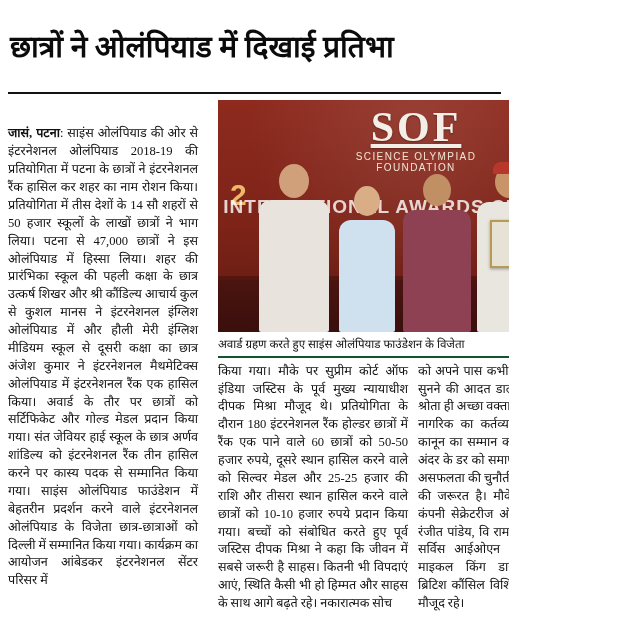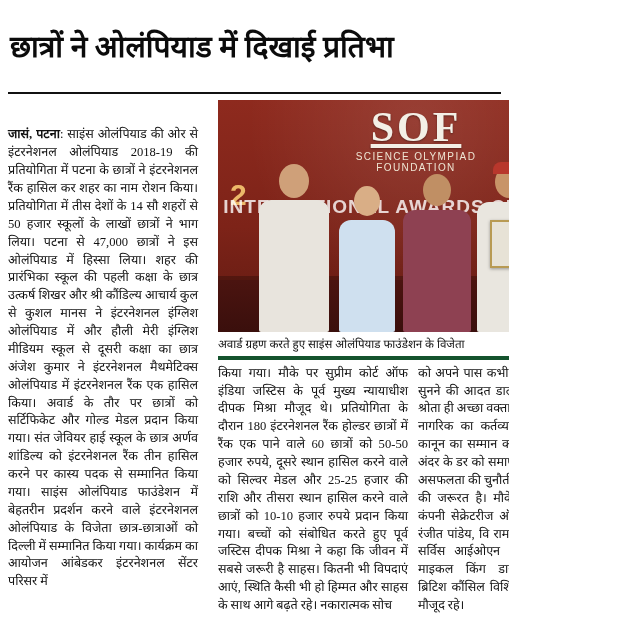--- a/index.html
+++ b/index.html
@@ -178,21 +178,21 @@
     width: 34px;
     height: 44px;
     background: #e7e2d6;
     border: 2px solid #b89a53;
     box-shadow: 0 1px 3px rgba(0,0,0,.35);
   }
   .caption-row {
     display: flex;
     align-items: baseline;
     gap: 6px;
-    border-bottom: 4px solid #14532d;
+    border-bottom: 2px solid #14532d;
     padding: 3px 0 4px 0;
     margin-bottom: 5px;
   }
   .caption {
     font-family: "Liberation Serif", serif;
     font-size: 11.6px;
     color: #111;
     flex: 1 1 auto;
   }
   .credit {

